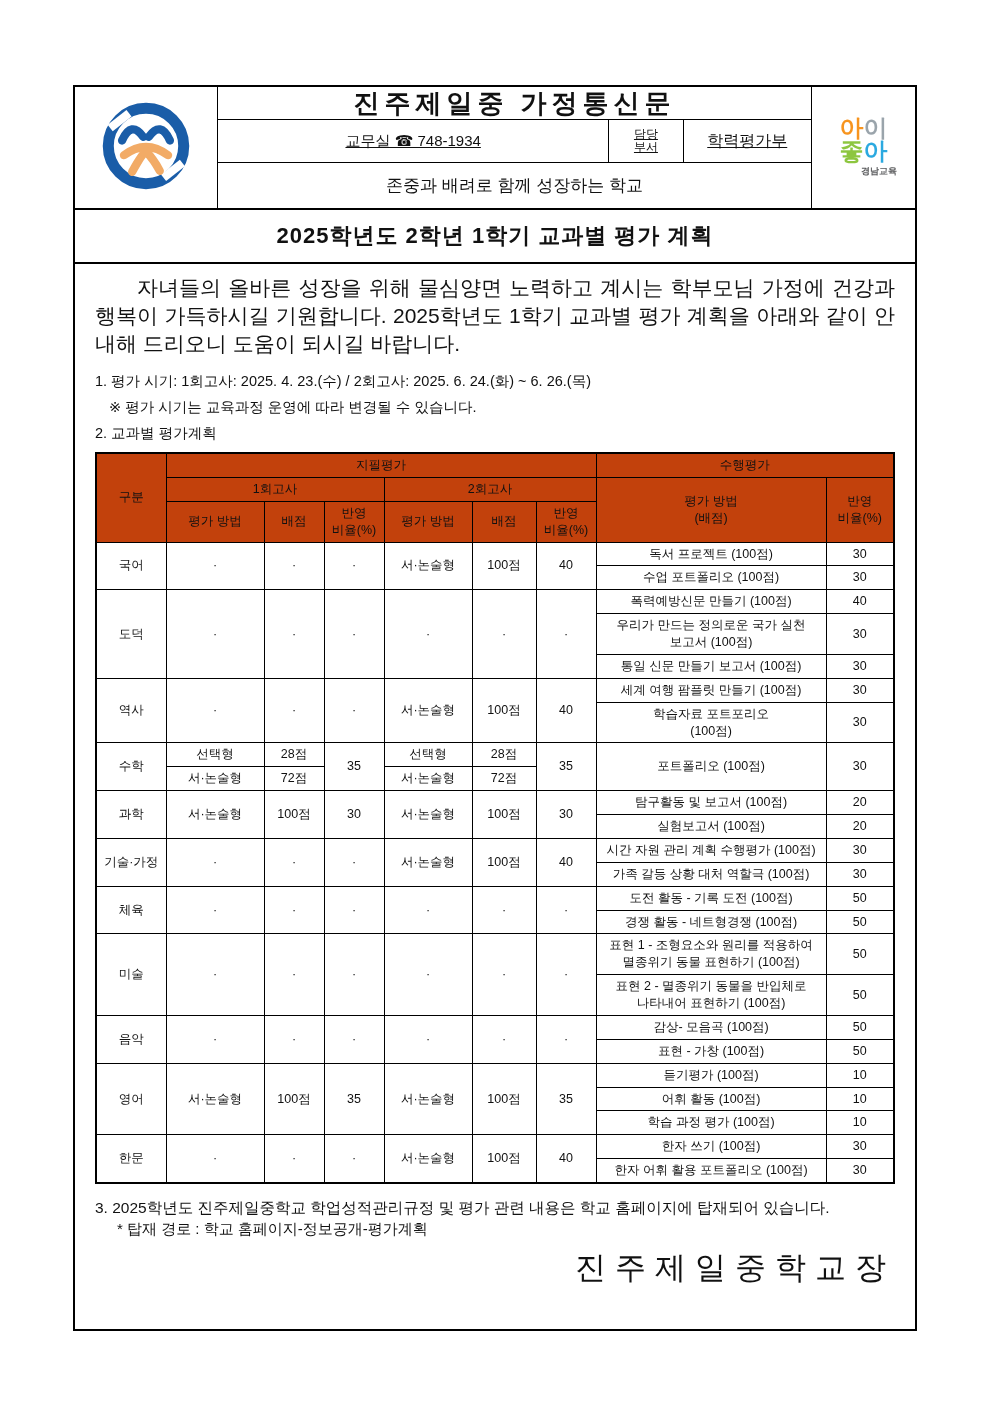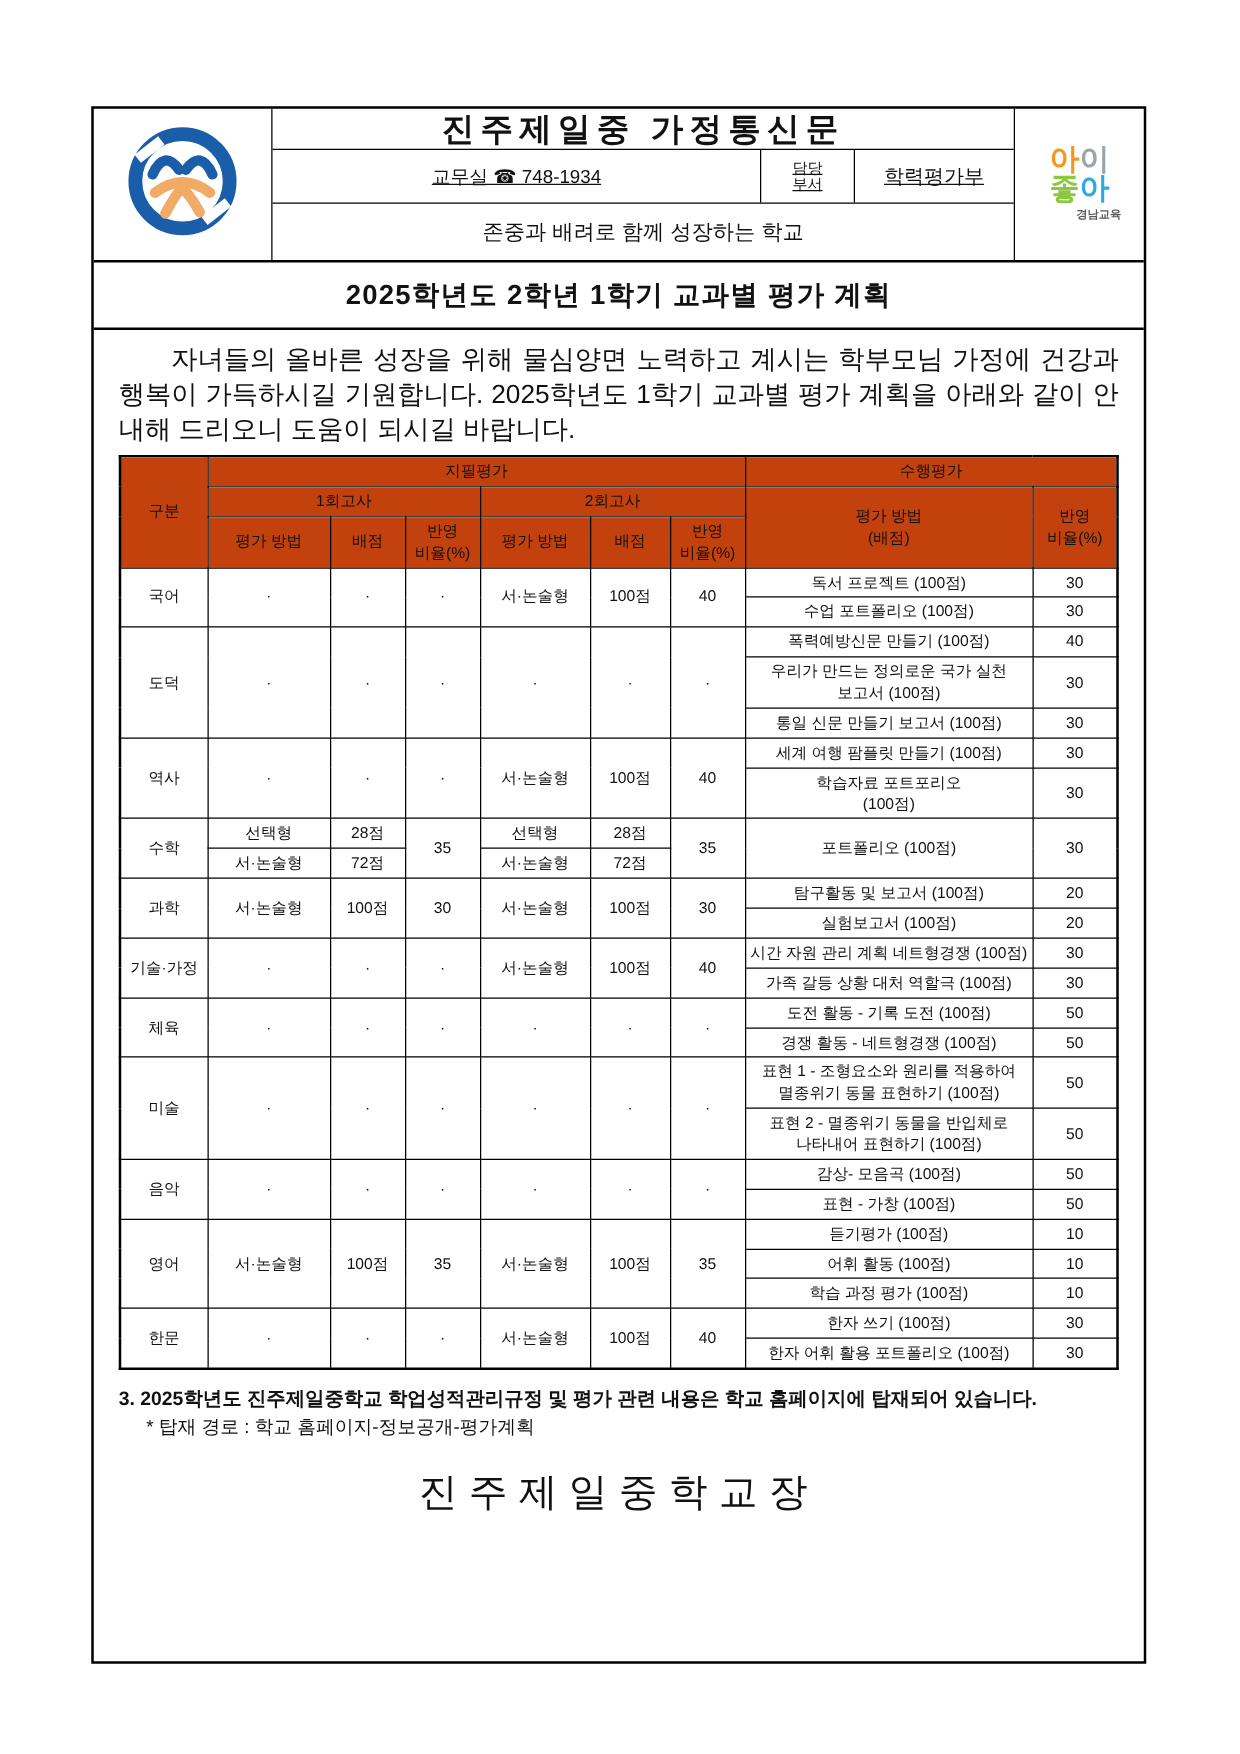--- a/index.html
+++ b/index.html
@@ -39,25 +39,25 @@
   
   table.eval { border-collapse:collapse; border:2px solid #000; margin:6px auto 0 auto; table-layout:fixed; width:798px; }
   table.eval th, table.eval td {
     border:1px solid #000; text-align:center; vertical-align:middle;
     font-size:12.5px; font-weight:400; line-height:1.35; padding:3px 2px;
     white-space:pre-line; overflow:hidden;
   }
   table.eval th { background:#c2410c; font-weight:500; height:23px; }
   table.eval td { height:23px; }
   
-  .note3 { margin-top:12px; font-size:15.5px; font-weight:700; line-height:24px; }
+  .note3 { margin-top:12px; font-size:15.5px; font-weight:400; line-height:24px; }
   .note3-sub { font-size:15px; font-weight:400; padding-left:22px; }
   .date-line { margin-top:26px; text-align:center; font-family:"Liberation Serif","DejaVu Serif",serif;
     font-size:21px; letter-spacing:3px; }
-  .sig-line { margin-top:22px; text-align:center; font-family:"Liberation Serif","DejaVu Serif",serif;
+  .sig-line { margin-top:8px; text-align:right; font-family:"Liberation Serif","DejaVu Serif",serif;
     font-size:31px; letter-spacing:9px; font-weight:500; }
 </style>
 </head>
 <body>
 
 <div class="doc">
 
   <div class="masthead">
     <div class="emblem-cell">
       <span>
@@ -89,20 +89,25 @@
       </div>
       <div class="edu-caption" style="color:#58595B;">경남교육</div>
     </div>
   </div>
 
   <div class="doc-title">2025학년도 2학년 1학기 교과별 평가 계획</div>
 
   <div class="content">
     <p class="intro">자녀들의 올바른 성장을 위해 물심양면 노력하고 계시는 학부모님 가정에 건강과 행복이 가득하시길 기원합니다. 2025학년도 1학기 교과별 평가 계획을 아래와 같이 안내해 드리오니 도움이 되시길 바랍니다.</p>
 
+    <div class="notes">
+      <div>1. 평가 시기: 1회고사: 2025. 4. 23.(수)  / 2회고사: 2025. 6. 24.(화) ~ 6. 26.(목)</div>
+      <div class="note-sub">※ 평가 시기는 교육과정 운영에 따라 변경될 수 있습니다.</div>
+      <div>2. 교과별 평가계획</div>
+    </div>
 
     <table class="eval">
       <colgroup>
         <col style="width:70px">
           <col style="width:98px">
           <col style="width:60px">
           <col style="width:60px">
         <col style="width:88px">
           <col style="width:64px">
           <col style="width:60px">
@@ -219,21 +224,21 @@
             <td>20</td>
           </tr>
           <tr>
             <td rowspan="2">기술·가정</td>
             <td rowspan="2">·</td>
             <td rowspan="2">·</td>
             <td rowspan="2">·</td>
             <td rowspan="2">서·논술형</td>
             <td rowspan="2">100점</td>
             <td rowspan="2">40</td>
-            <td>시간 자원 관리 계획 네트형경쟁 (100점)</td>
+            <td>시간 자원 관리 계획 수행평가 (100점)</td>
             <td>30</td>
           </tr>
           <tr>
             <td>가족 갈등 상황 대처 역할극 (100점)</td>
             <td>30</td>
           </tr>
           <tr>
             <td rowspan="2">체육</td>
             <td rowspan="2">·</td>
             <td rowspan="2">·</td>

